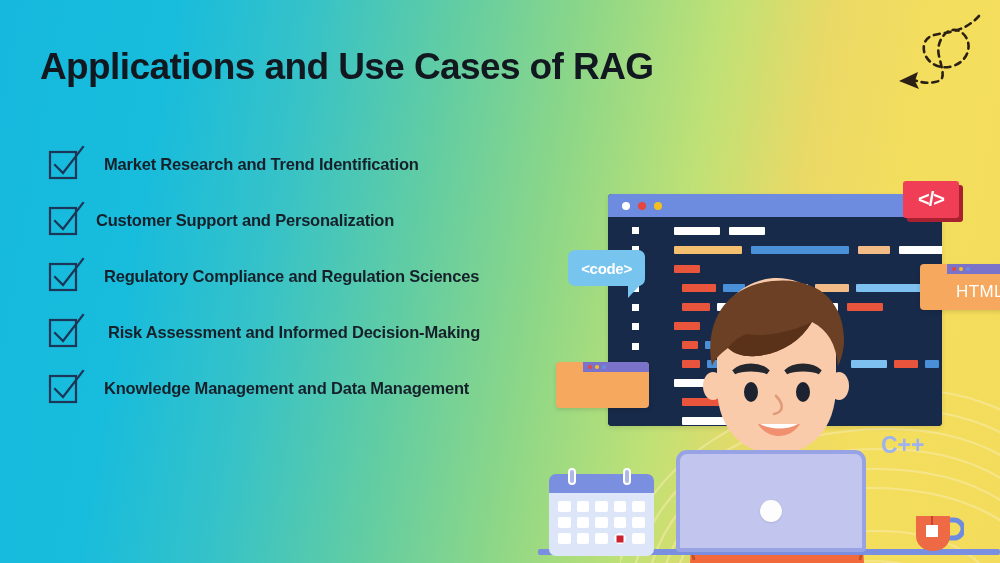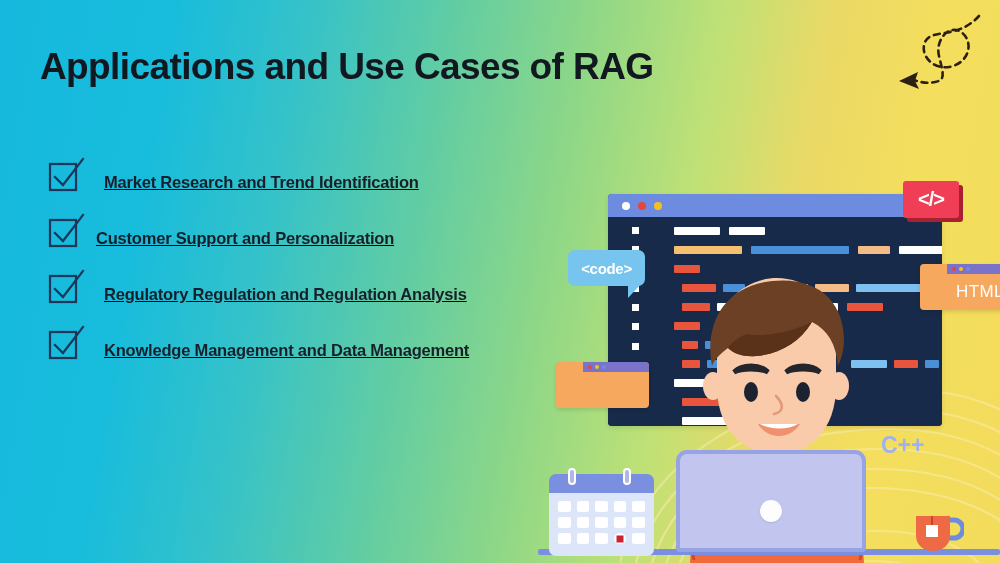--- a/index.html
+++ b/index.html
@@ -28,21 +28,21 @@
 
   
   .title{
     position:absolute;left:40px;top:46px;
     font-size:37px;font-weight:700;letter-spacing:-.6px;
     color:#111820;white-space:nowrap;
   }
 
   
   .list{position:absolute;left:48px;top:136px;width:540px;}
-  .item{position:relative;height:56px;display:flex;align-items:flex-end;text-decoration:underline;}
+  .item{position:relative;height:56px;display:flex;align-items:center;}
   .cbox{position:relative;width:34px;height:32px;flex:0 0 34px;margin-right:12px;}
   .cbox svg{position:absolute;left:-2px;top:-6px;}
   .itxt{font-size:16.5px;font-weight:700;color:#15202b;letter-spacing:-.2px;white-space:nowrap;}
   .i0 .itxt{margin-left:10px;}
   .i1 .itxt{margin-left:2px;}
   .i2 .itxt{margin-left:10px;}
   .i3 .itxt{margin-left:14px;}
   .i4 .itxt{margin-left:10px;}
   .i5 .itxt{margin-left:10px;}
 
@@ -167,21 +167,30 @@
       </span>
       <span class="itxt">Customer Support and Personalization</span>
     </div>
     <div class="item i2">
       <span class="cbox">
         <svg width="40" height="40" viewBox="0 0 40 40">
           <rect x="4" y="10" width="26" height="26" fill="none" stroke="#1d3557" stroke-width="2.2"></rect>
           <path d="M9 23 L17 31 L37 5" fill="none" stroke="#1d3557" stroke-width="2.2" stroke-linecap="square"></path>
         </svg>
       </span>
-      <span class="itxt">Regulatory Regulation and Regulation Analysis</span>
+      <span class="itxt">Regulatory Compliance and Regulation Sciences</span>
+    </div>
+    <div class="item i3">
+      <span class="cbox">
+        <svg width="40" height="40" viewBox="0 0 40 40">
+          <rect x="4" y="10" width="26" height="26" fill="none" stroke="#1d3557" stroke-width="2.2"></rect>
+          <path d="M9 23 L17 31 L37 5" fill="none" stroke="#1d3557" stroke-width="2.2" stroke-linecap="square"></path>
+        </svg>
+      </span>
+      <span class="itxt">Risk Assessment and Informed Decision-Making</span>
     </div>
     <div class="item i4">
       <span class="cbox">
         <svg width="40" height="40" viewBox="0 0 40 40">
           <rect x="4" y="10" width="26" height="26" fill="none" stroke="#1d3557" stroke-width="2.2"></rect>
           <path d="M9 23 L17 31 L37 5" fill="none" stroke="#1d3557" stroke-width="2.2" stroke-linecap="square"></path>
         </svg>
       </span>
       <span class="itxt">Knowledge Management and Data Management</span>
     </div>

